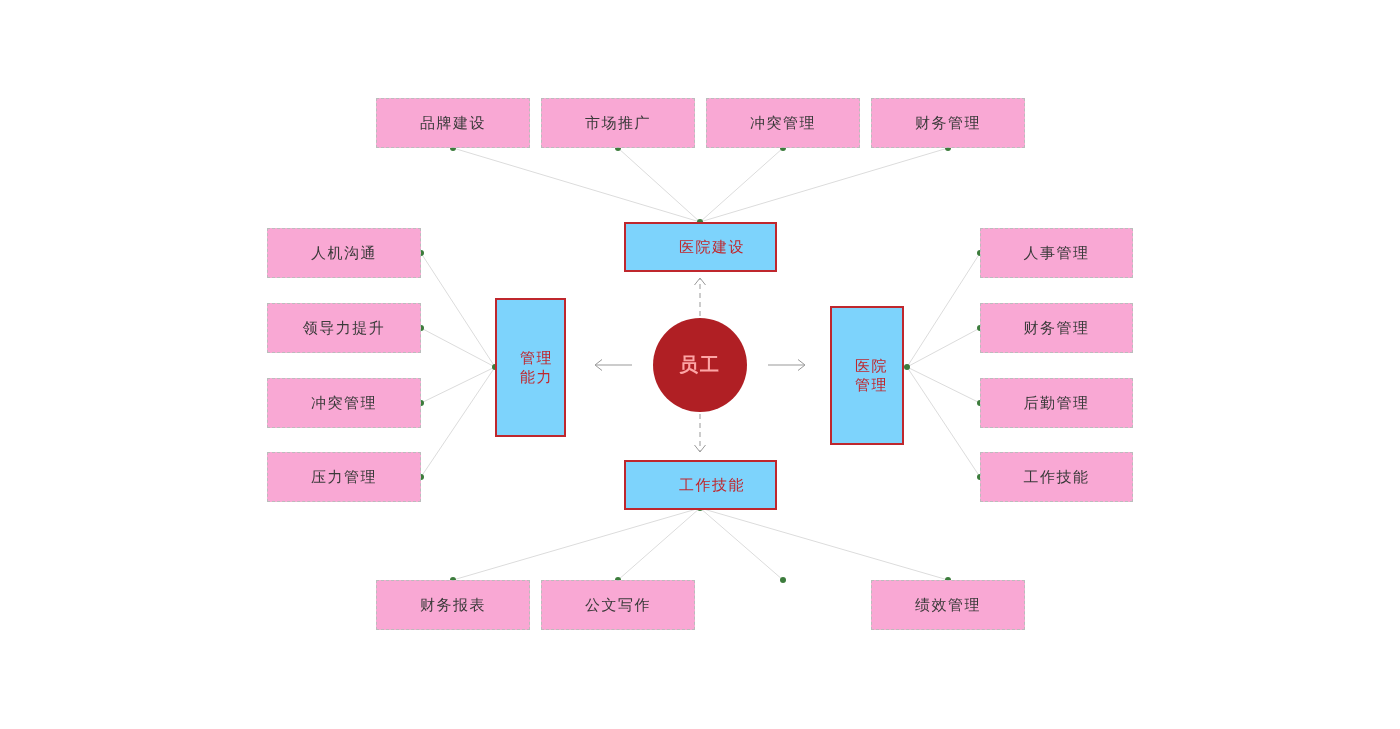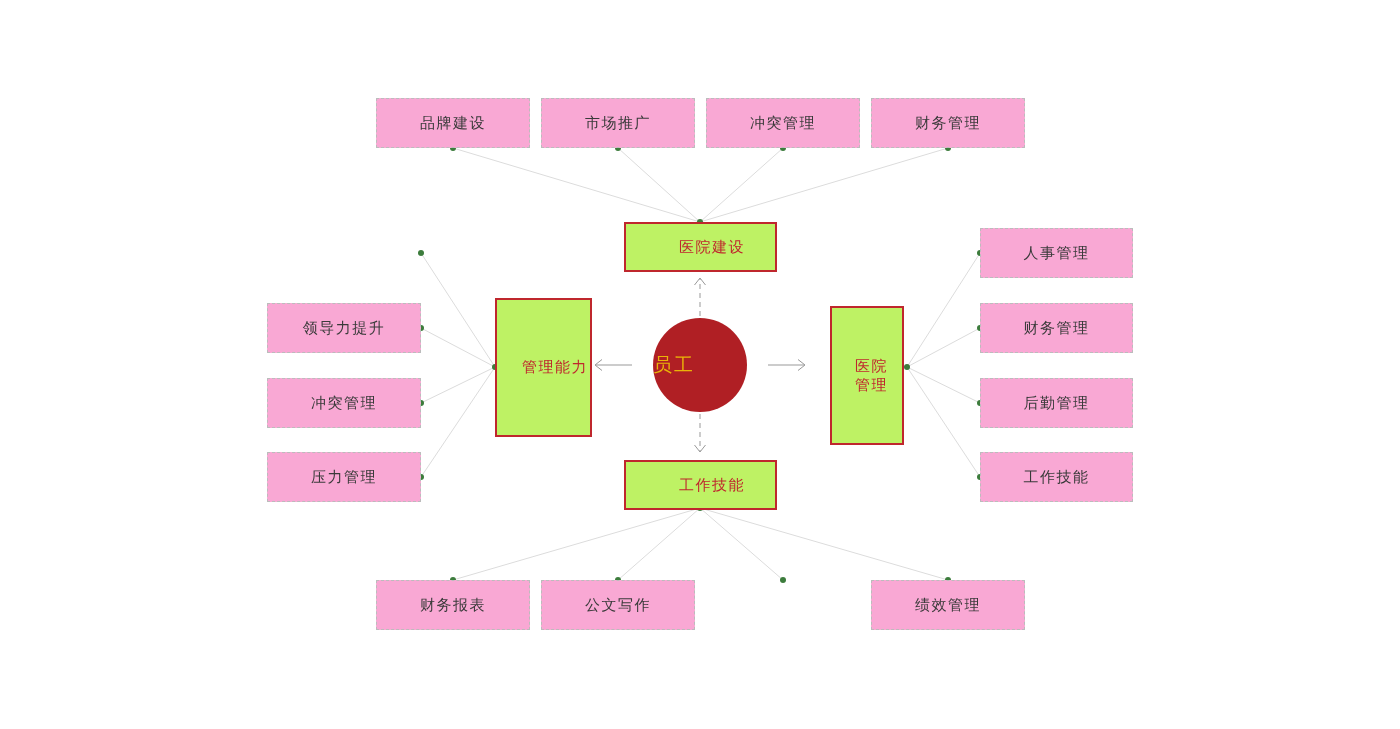--- a/index.html
+++ b/index.html
@@ -16,53 +16,53 @@
   .leaf {
     position:absolute;
     border:1px dashed #bcbcbc;
     background:#f9a8d4;
     display:flex; align-items:center; justify-content:center;
     font-size:15px; color:#3a3a3a; letter-spacing:1.5px;
   }
   .branch {
     position:absolute;
     border:2px solid #bf272d;
-    background:#bef264;
+    background:#7dd3fc;
     display:flex; align-items:center; justify-content:center;
     font-size:15px; color:#bf272d; letter-spacing:1.5px;padding-left:23px;
   }
   .center-circle {
     position:absolute;
     left:653px; top:318px; width:94px; height:94px;
     border-radius:50%;
     background:#b01f24;
-    color:#eab308;
-    display:flex; align-items:center; justify-content:flex-start;
-    font-size:19px; font-weight:normal; letter-spacing:2px;
+    color:#fca5a5;
+    display:flex; align-items:center; justify-content:center;
+    font-size:19px; font-weight:bold; letter-spacing:2px;
   }
   
   .leaf-top-0    { left:376px;  top:98px;  width:154px; height:50px; }
   .leaf-top-1    { left:541px;  top:98px;  width:154px; height:50px; }
   .leaf-top-2    { left:706px;  top:98px;  width:154px; height:50px; }
   .leaf-top-3    { left:871px;  top:98px;  width:154px; height:50px; }
   .leaf-left-0   { left:267px;  top:228px; width:154px; height:50px; }
   .leaf-left-1   { left:267px;  top:303px; width:154px; height:50px; }
   .leaf-left-2   { left:267px;  top:378px; width:154px; height:50px; }
   .leaf-left-3   { left:267px;  top:452px; width:154px; height:50px; }
   .leaf-right-0  { left:980px;  top:228px; width:153px; height:50px; }
   .leaf-right-1  { left:980px;  top:303px; width:153px; height:50px; }
   .leaf-right-2  { left:980px;  top:378px; width:153px; height:50px; }
   .leaf-right-3  { left:980px;  top:452px; width:153px; height:50px; }
   .leaf-bottom-0 { left:376px;  top:580px; width:154px; height:50px; }
   .leaf-bottom-1 { left:541px;  top:580px; width:154px; height:50px; }
   .leaf-bottom-2 { left:706px;  top:580px; width:154px; height:50px; }
   .leaf-bottom-3 { left:871px;  top:580px; width:154px; height:50px; }
   
   .branch-top    { left:624px; top:222px; width:153px; height:50px; }
-  .branch-left   { left:495px; top:298px; width:97px;  height:139px;font-family:Liberation Serif, serif; }
+  .branch-left   { left:495px; top:298px; width:71px;  height:139px;font-family:Liberation Serif, serif; }
   .branch-right  { left:830px; top:306px; width:74px;  height:139px; }
   .branch-bottom { left:624px; top:460px; width:153px; height:50px; }
 </style>
 </head>
 <body>
 
 <div id="canvas">
 
   <svg class="layer" width="1400" height="729">
     <g stroke="#dcdcdc" stroke-width="1">
@@ -129,20 +129,23 @@
   <div class="leaf leaf-top-1">
       <span>市场推广</span>
     </div>
   <div class="leaf leaf-top-2">
       <span>冲突管理</span>
     </div>
   <div class="leaf leaf-top-3">
       <span>财务管理</span>
     </div>
 
+  <div class="leaf leaf-left-0">
+      <span>人机沟通</span>
+    </div>
   <div class="leaf leaf-left-1">
       <span>领导力提升</span>
     </div>
   <div class="leaf leaf-left-2">
       <span>冲突管理</span>
     </div>
   <div class="leaf leaf-left-3">
       <span>压力管理</span>
     </div>
 

